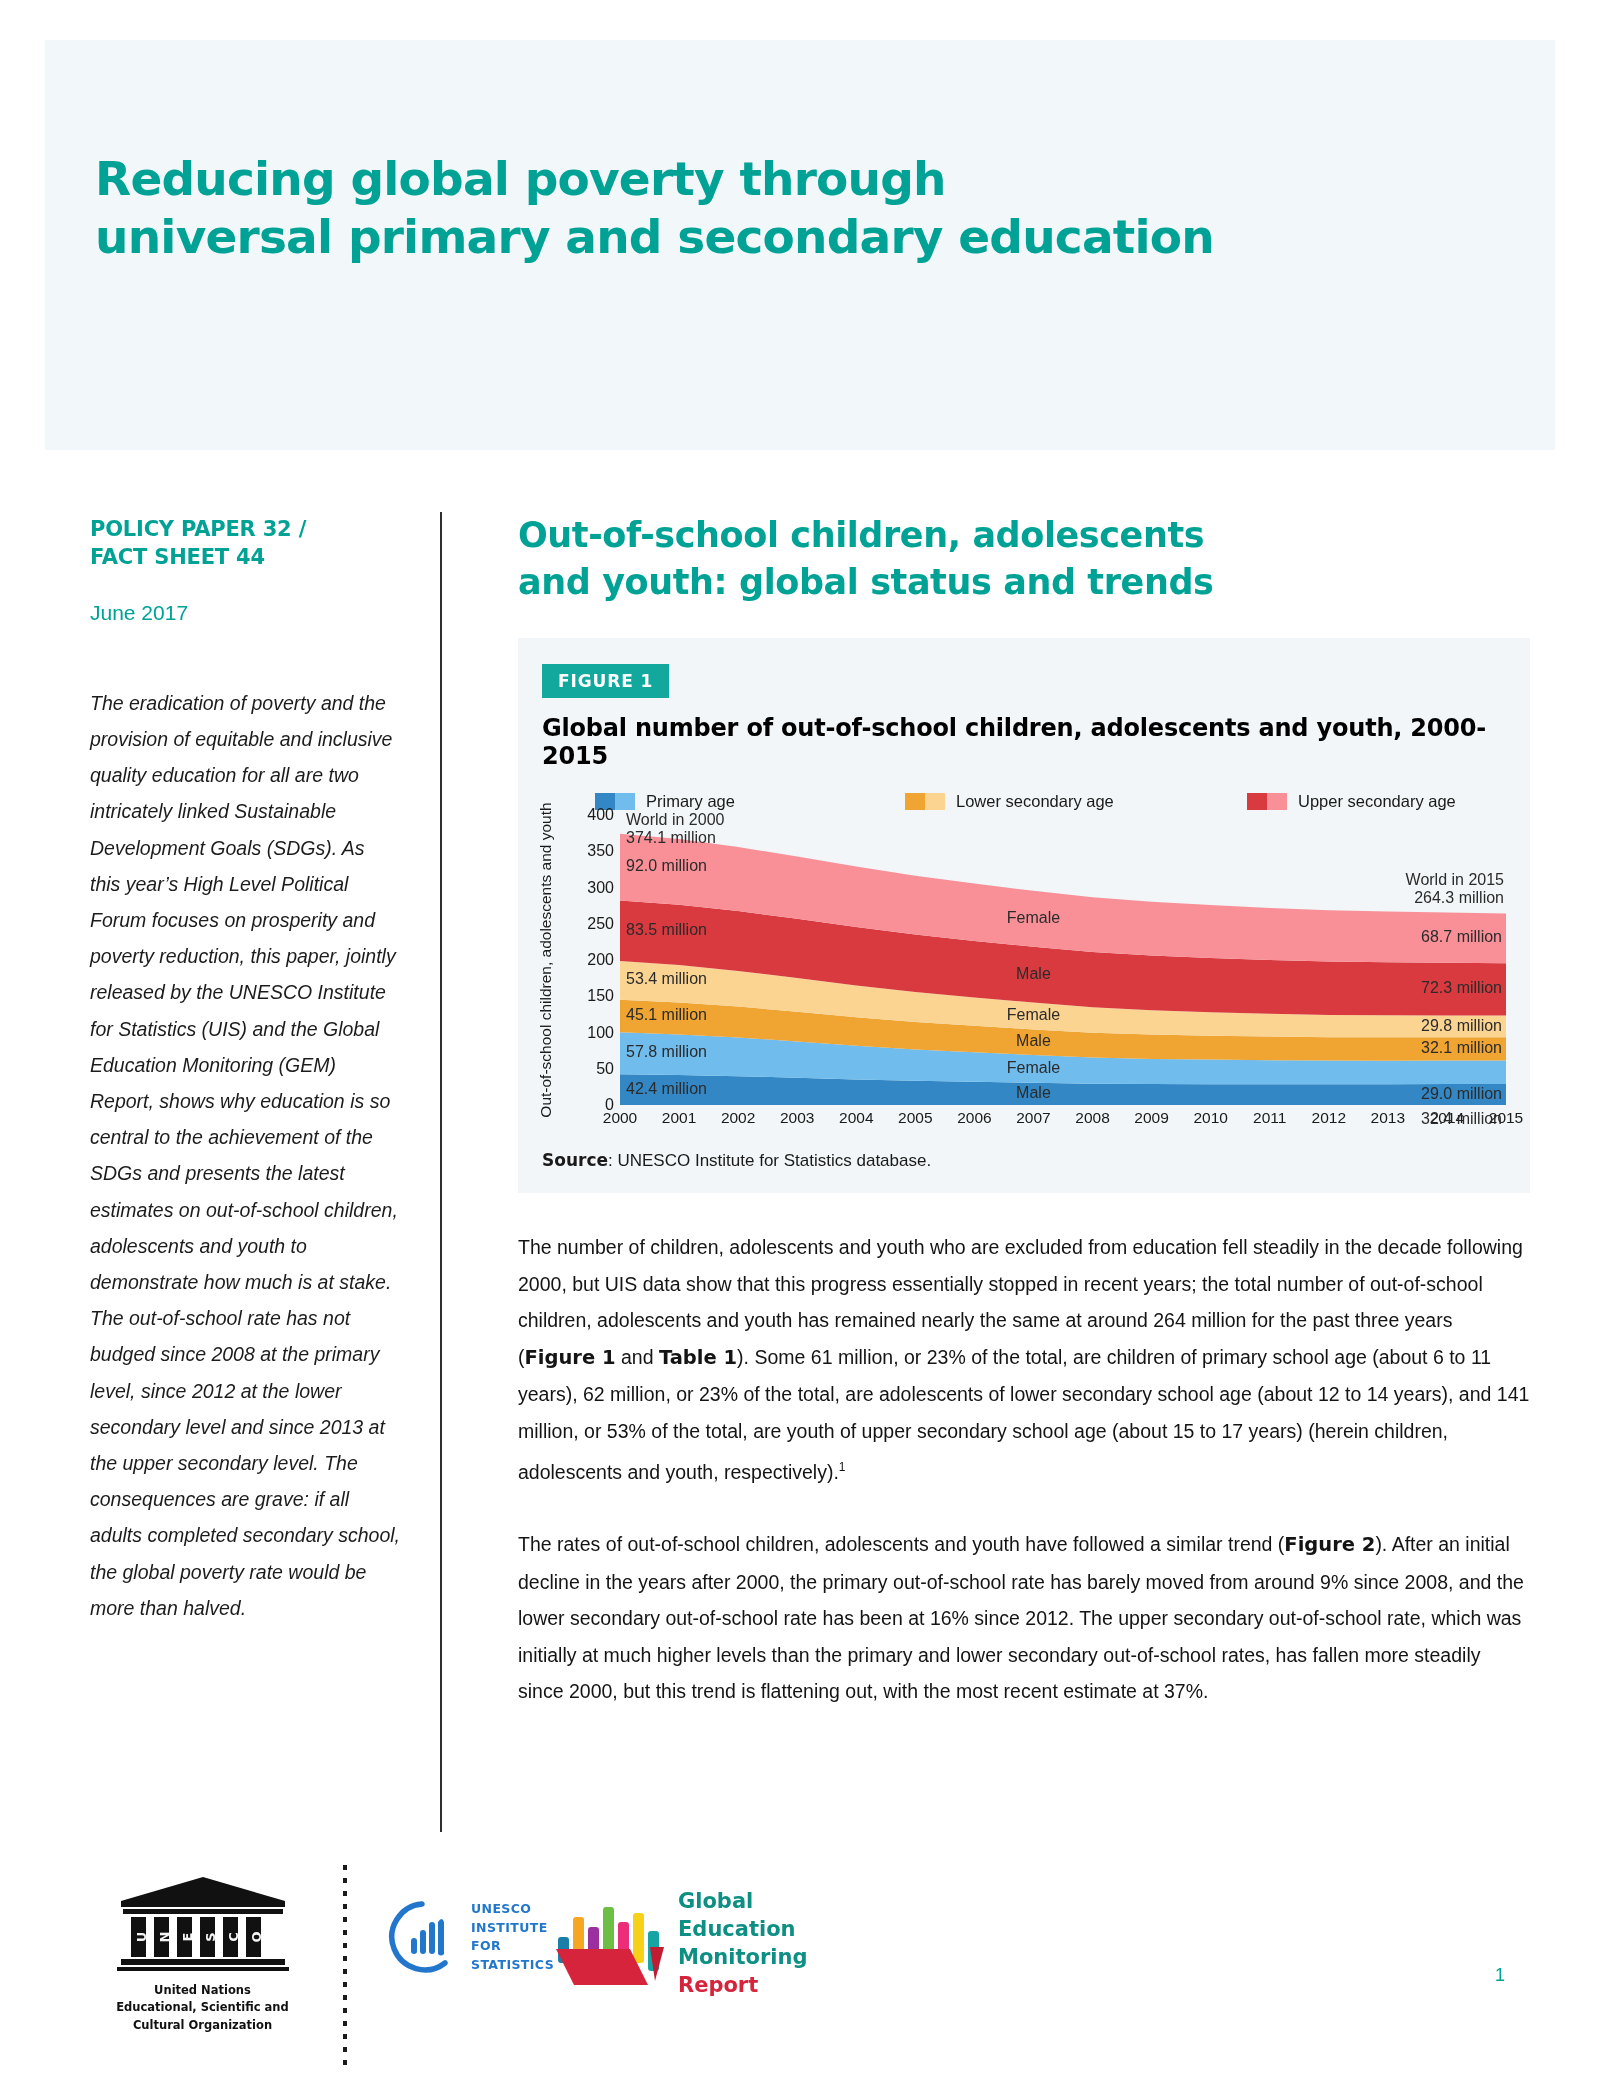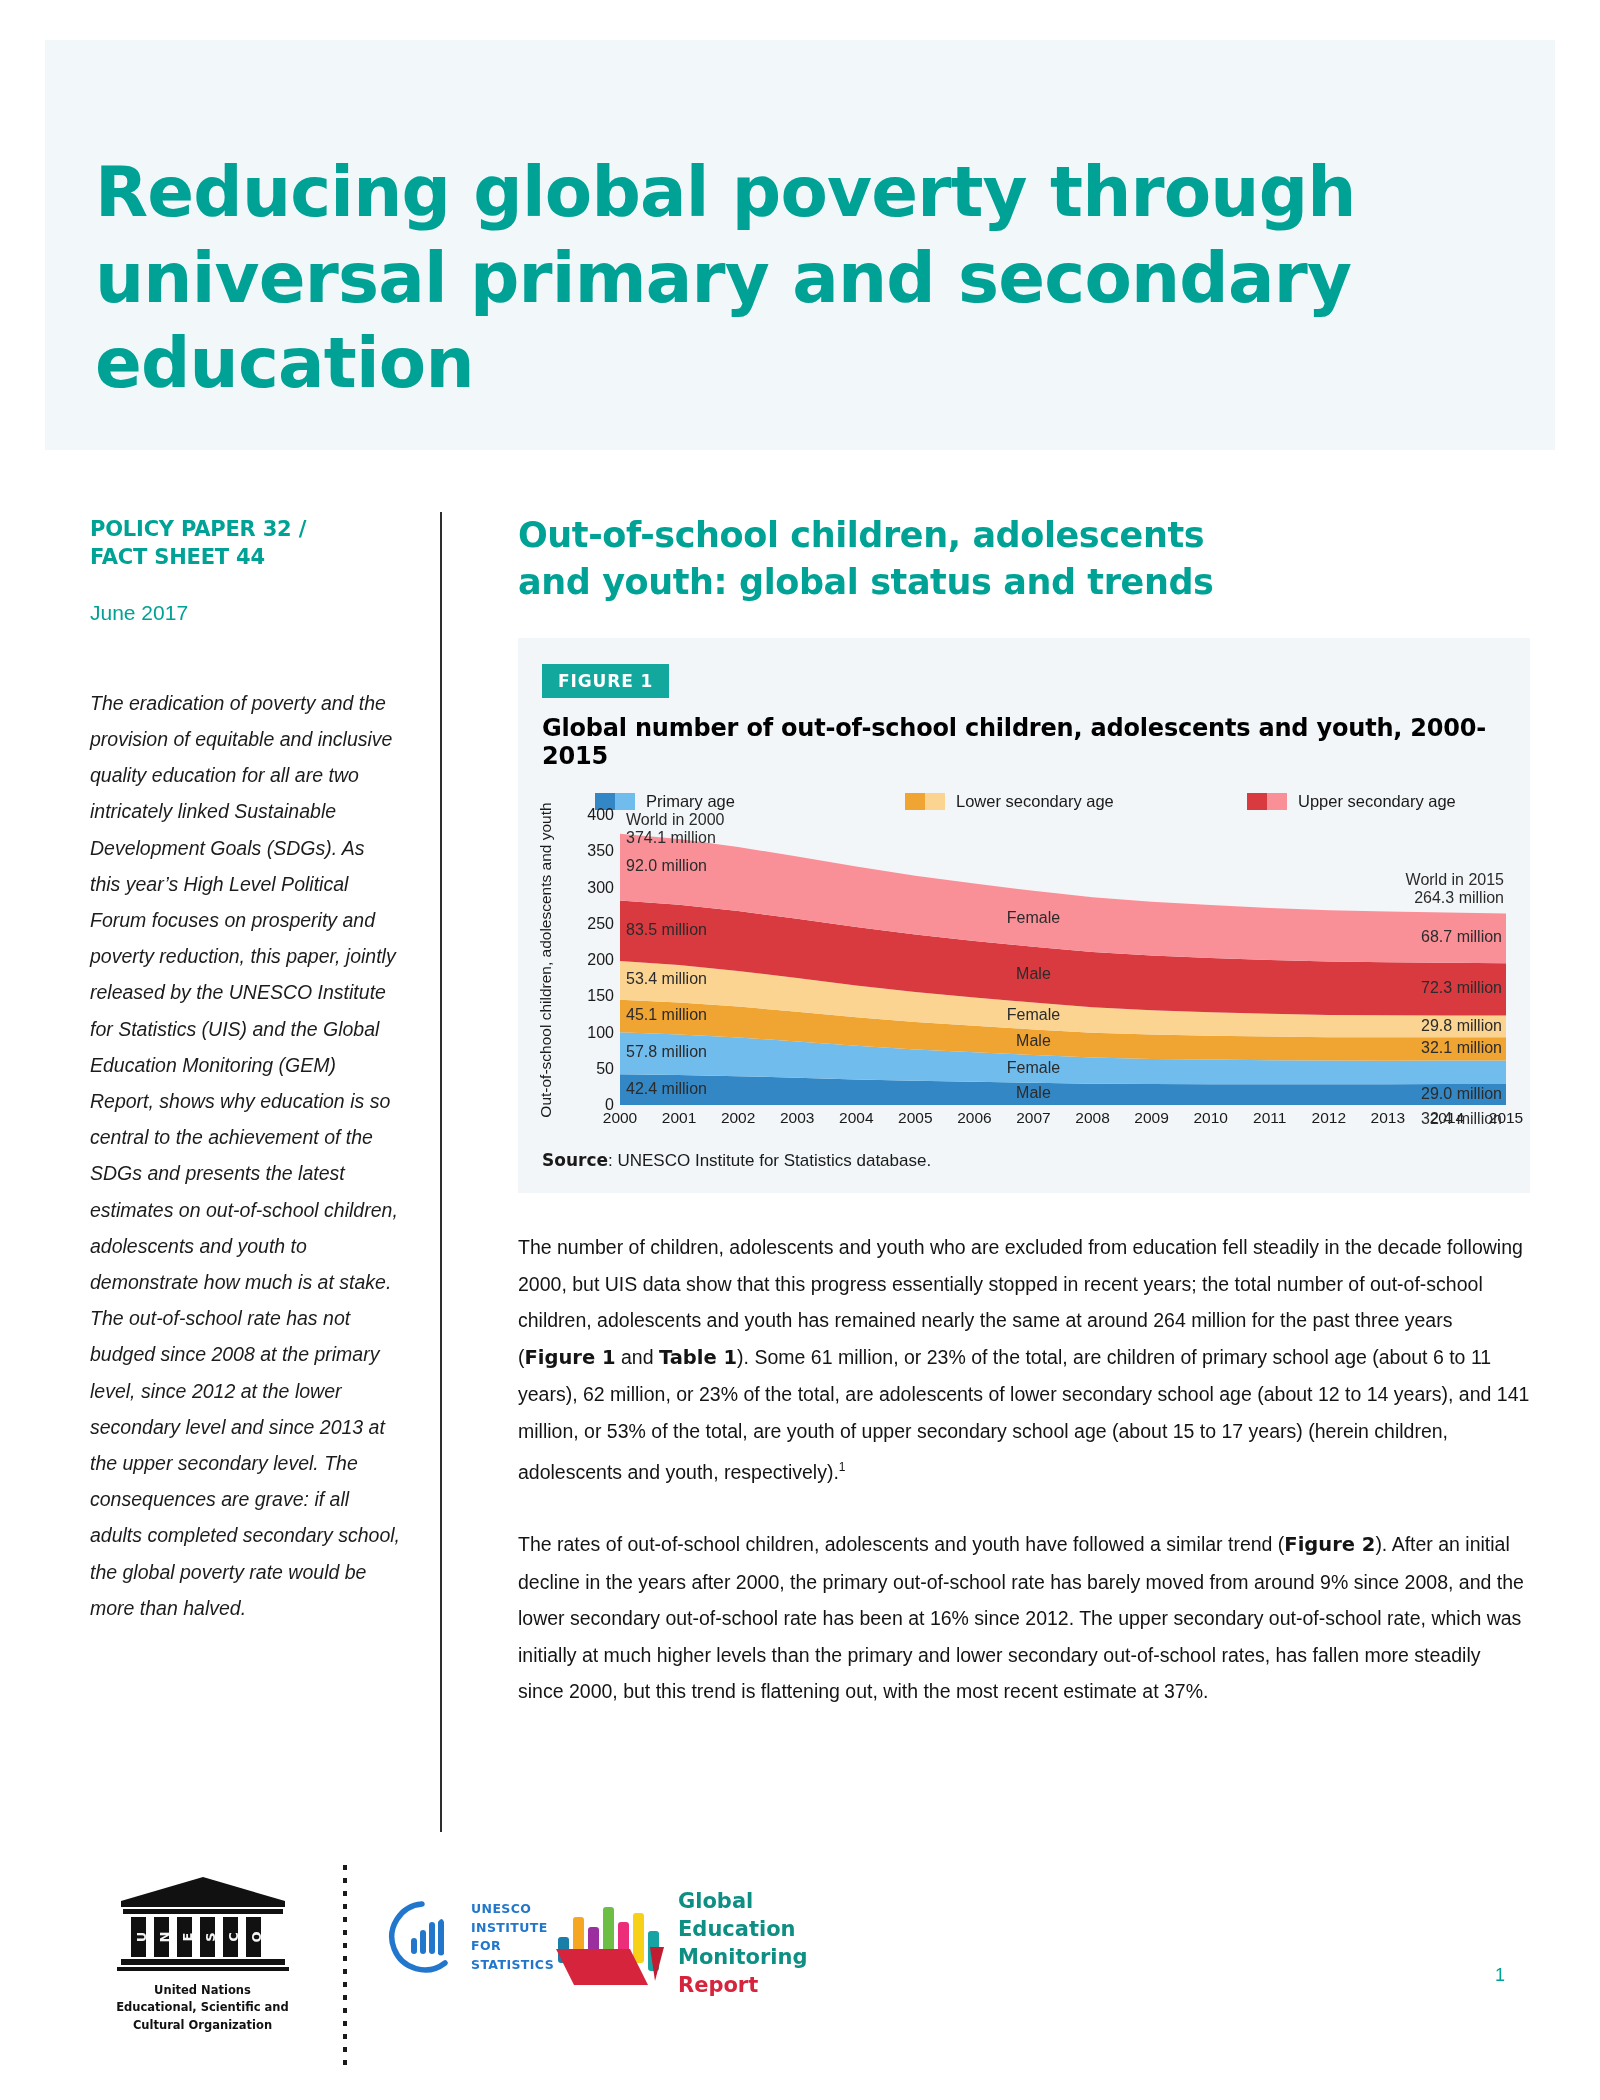--- a/index.html
+++ b/index.html
@@ -27,21 +27,21 @@
     background: #f2f7fa;
   }
   .banner-title {
     position: absolute;
     left: 50px;
     top: 110px;
     width: 1420px;
     color: #00a295;
     font-family: "DejaVu Sans", sans-serif;
     font-weight: bold;
-    font-size: 69px;
+    font-size: 47px;
     line-height: 1.24;
     letter-spacing: -0.8px;
   }
   .banner-title .l2 { display: block; }
 
   
   .left-col {
     position: absolute;
     left: 90px;
     top: 515px;

